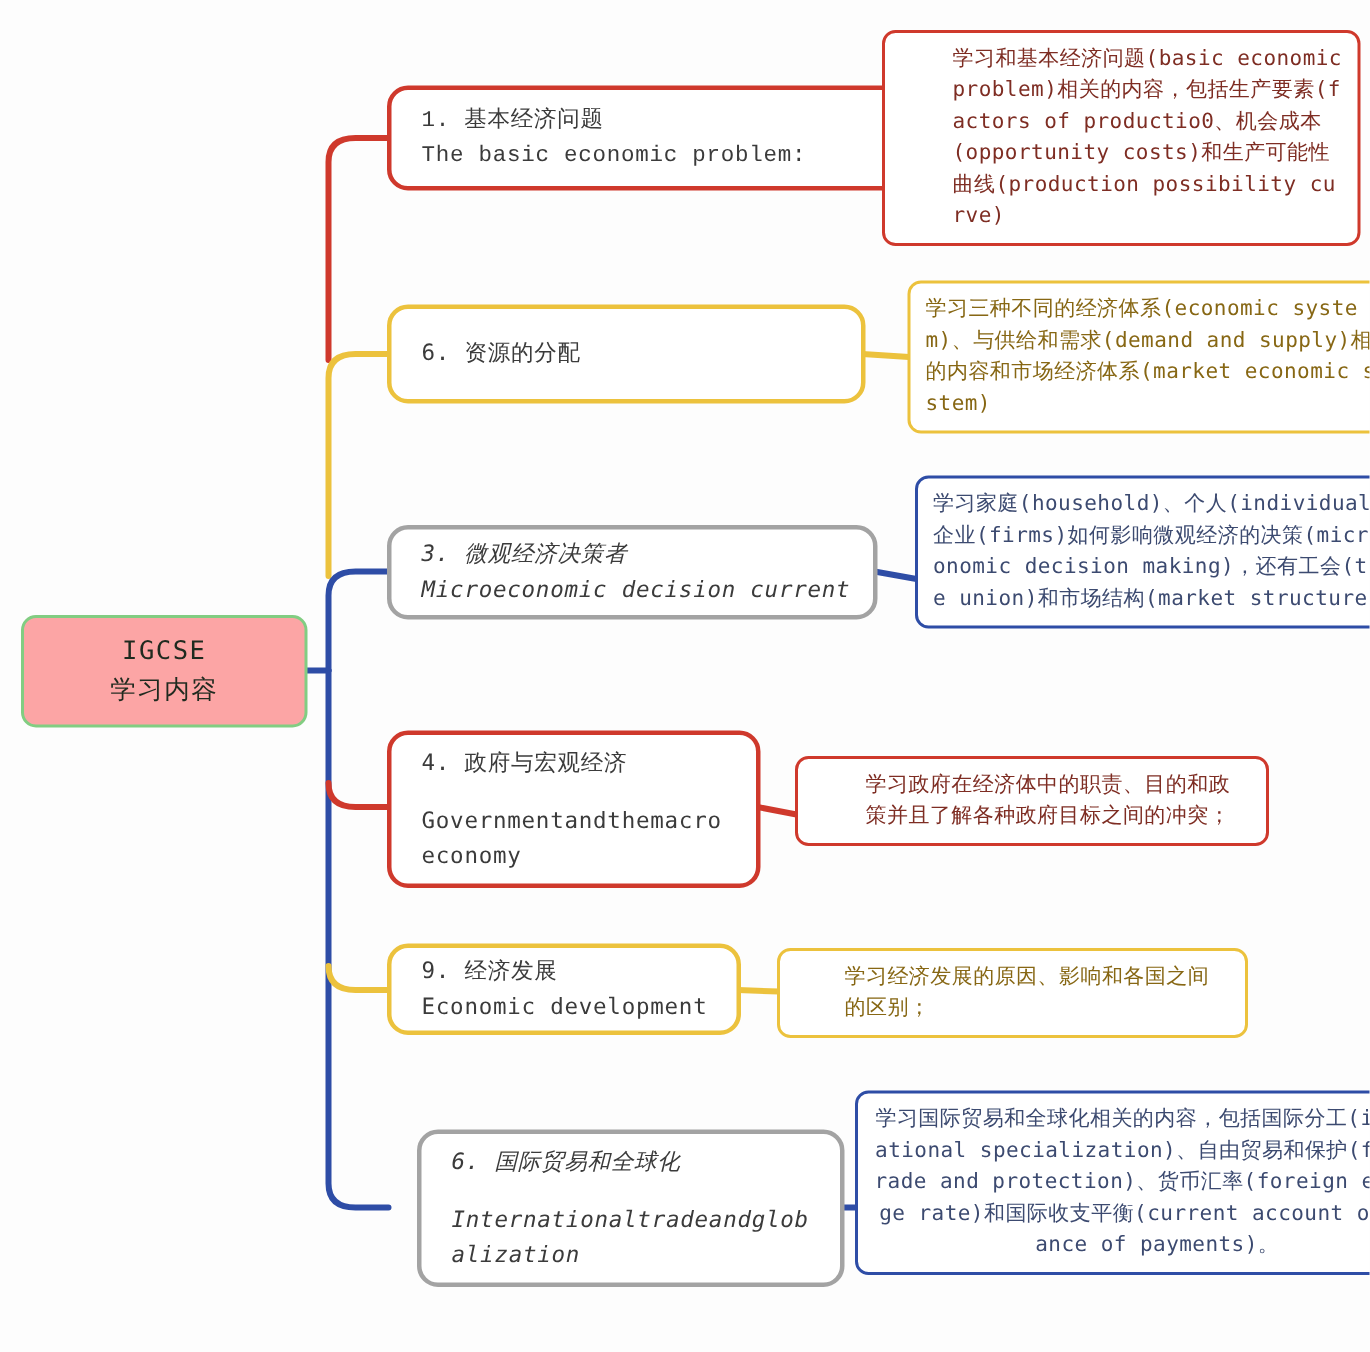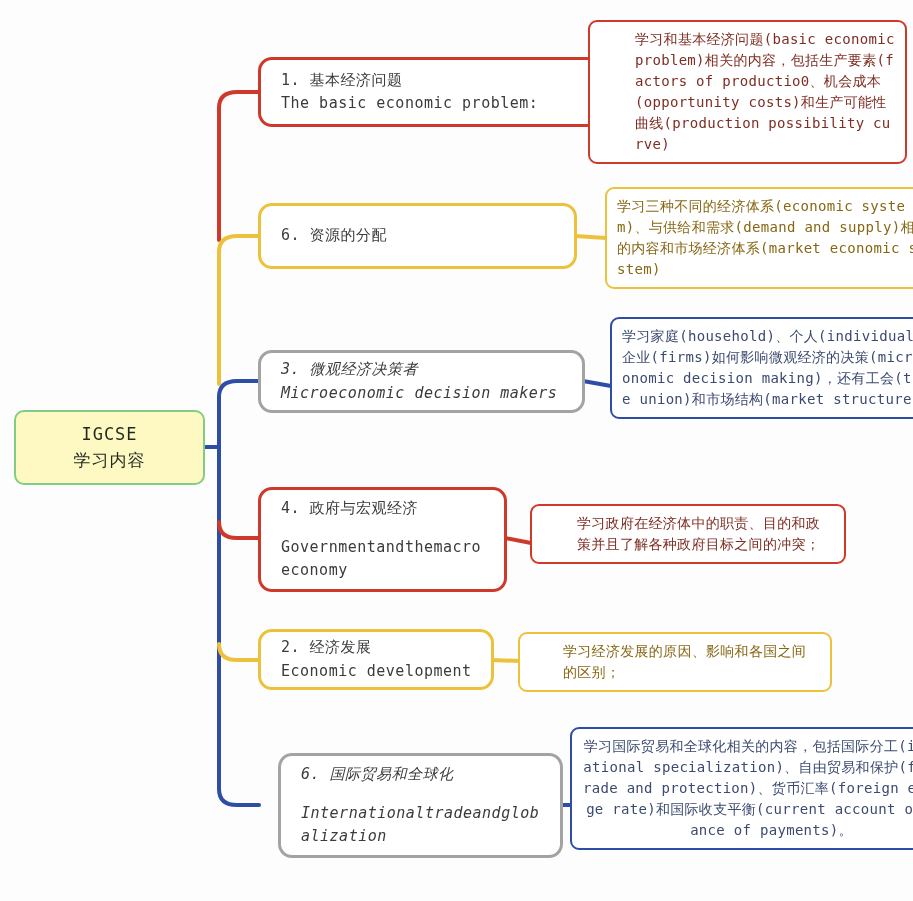--- a/index.html
+++ b/index.html
@@ -32,21 +32,21 @@
 
   .node {
     position: absolute;
     box-sizing: border-box;
     background: #ffffff;
     z-index: 1;
   }
   .root-node {
     left: 14px; top: 410px;
     width: 191px; height: 75px;
-    background: #fef9c3;
+    background: #fca5a5;
     border: 2px solid #82cd82;
     border-radius: 10px;
     display: flex;
     flex-direction: column;
     align-items: center;
     justify-content: center;
     font-size: 17px;
     line-height: 1.5;
     color: #1f2a1f;
     letter-spacing: 1px;
@@ -74,21 +74,21 @@
     font-size: 14px;
     line-height: 1.5;
     letter-spacing: 0.3px;
     word-break: break-all;
   }
   .desc-box.red    { border: 2px solid #cf392c; color: #7e2d23; padding-left: 45px; }
   .desc-box.yellow { border: 2px solid #ecc23d; color: #876714; }
   .desc-box.blue   { border: 2px solid #2e4da6; color: #3c4a70; }
 
   
-  #topic-1 { left: 258px; top: 57px;  width: 352px; height: 70px; }
+  #topic-1 { left: 258px; top: 57px;  width: 352px; height: 70px; font-family: Liberation Mono, monospace; }
   #topic-2 { left: 258px; top: 203px; width: 319px; height: 66px; }
   #topic-3 { left: 258px; top: 350px; width: 327px; height: 63px; }
   #topic-4 { left: 258px; top: 487px; width: 249px; height: 105px; }
   #topic-5 { left: 258px; top: 629px; width: 236px; height: 61px; }
   #topic-6 { left: 258px; top: 753px; width: 285px; height: 105px; margin-left: 20px; }
 
   #desc-1 { left: 588px; top: 20px;  width: 319px; }
   #desc-2 { left: 605px; top: 187px; width: 341px; }
   #desc-3 { left: 610px; top: 317px; width: 341px; }
   #desc-4 { left: 530px; top: 504px; width: 316px; }
@@ -135,36 +135,36 @@
 
   <div id="topic-2" class="node topic-box yellow">
     <span class="title-zh">6. 资源的分配</span>
   </div>
   <div id="desc-2" class="node desc-box yellow">
     <span>学习三种不同的经济体系(economic system)、与供给和需求(demand and supply)相关的内容和市场经济体系(market economic system)</span>
   </div>
 
   <div id="topic-3" class="node topic-box blue">
     <span class="title-zh">3. 微观经济决策者</span>
-    <span class="title-en">Microeconomic decision makers</span>
+    <span class="title-en">Microeconomic decision current</span>
   </div>
   <div id="desc-3" class="node desc-box blue">
     <span>学习家庭(household)、个人(individual)和企业(firms)如何影响微观经济的决策(microeconomic decision making)，还有工会(trade union)和市场结构(market structure)；</span>
   </div>
 
   <div id="topic-4" class="node topic-box red gap">
     <span class="title-zh">4. 政府与宏观经济</span>
     <span class="title-en">Governmentandthemacroeconomy</span>
   </div>
   <div id="desc-4" class="node desc-box red">
     <span>学习政府在经济体中的职责、目的和政策并且了解各种政府目标之间的冲突；</span>
   </div>
 
   <div id="topic-5" class="node topic-box yellow">
-    <span class="title-zh">2. 经济发展</span>
+    <span class="title-zh">9. 经济发展</span>
     <span class="title-en">Economic development</span>
   </div>
   <div id="desc-5" class="node desc-box yellow">
     <span>学习经济发展的原因、影响和各国之间的区别；</span>
   </div>
 
   <div id="topic-6" class="node topic-box blue gap">
     <span class="title-zh">6. 国际贸易和全球化</span>
     <span class="title-en">Internationaltradeandglobalization</span>
   </div>

